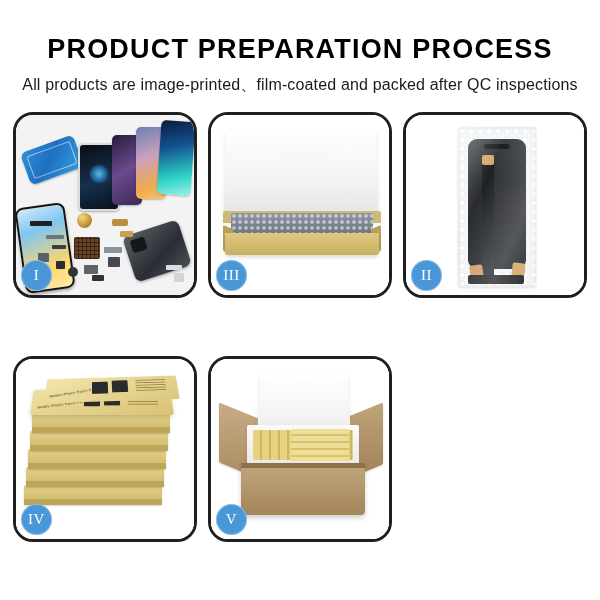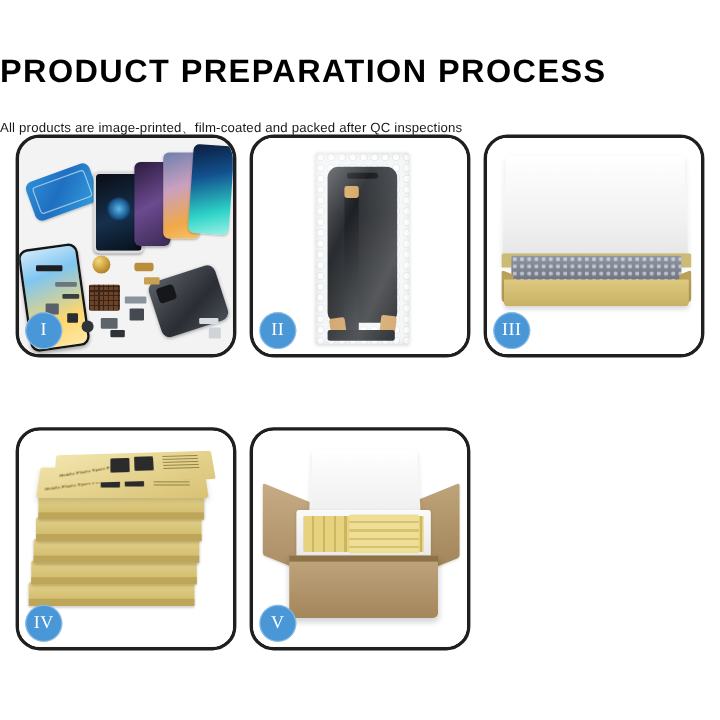--- a/index.html
+++ b/index.html
@@ -4,27 +4,27 @@
 <style>
   html,body{margin:0;padding:0;}
   body{
     width:600px;height:600px;background:#ffffff;
     font-family:"Liberation Sans", sans-serif;
     overflow:hidden;position:relative;
   }
   .page{width:600px;height:600px;position:relative;}
 
   
-  .header{padding-top:46px;}
+  .header{padding-top:36px;text-align:center;}
   .title{
     font-size:27px;font-weight:700;letter-spacing:1.2px;
     color:#000;line-height:1;font-family:"Liberation Sans",sans-serif;
   }
   .subtitle{
-    margin-top:26px;font-size:11px;color:#1a1a1a;letter-spacing:.15px;
+    margin-top:12px;font-size:16px;color:#1a1a1a;letter-spacing:.15px;
     font-family:"Liberation Sans",sans-serif;
   }
 
   
   .grid{
     position:absolute;left:13px;top:112px;
     width:574px;
     display:grid;
     grid-template-columns:184px 184px 184px;
     grid-template-rows:186px 186px;
@@ -388,49 +388,49 @@
           <div class="bit b13"></div>
           <div class="bit b14"></div>
           <div class="bit b15"></div>
         </div>
       </div>
       <div class="badge">I</div>
     </div>
 
     <div class="panel">
       <div class="panel-inner">
+        <div class="p3">
+          <div class="foamlid"></div>
+          <div class="box3">
+            <div class="lip"></div>
+            <div class="cavity"></div>
+            <div class="side"></div>
+            <div class="side r"></div>
+            <div class="front"></div>
+          </div>
+        </div>
+      </div>
+      <div class="badge">III</div>
+    </div>
+
+    <div class="panel">
+      <div class="panel-inner">
         <div class="p2">
           <div class="bubblewrap">
             <div class="screen2"></div>
             <div class="flex2"></div>
             <div class="tape2a"></div>
             <div class="tape2b"></div>
             <div class="tape2c"></div>
             <div class="conn2"></div>
             <div class="bubble-gloss"></div>
           </div>
         </div>
       </div>
       <div class="badge">II</div>
-    </div>
-
-    <div class="panel">
-      <div class="panel-inner">
-        <div class="p3">
-          <div class="foamlid"></div>
-          <div class="box3">
-            <div class="lip"></div>
-            <div class="cavity"></div>
-            <div class="side"></div>
-            <div class="side r"></div>
-            <div class="front"></div>
-          </div>
-        </div>
-      </div>
-      <div class="badge">III</div>
     </div>
 
     <div class="panel">
       <div class="panel-inner">
         <div class="p4">
           <div class="stack">
             <div class="sbox sb1">
                 <div class="edge"></div>
               </div>
             <div class="sbox sb2">

